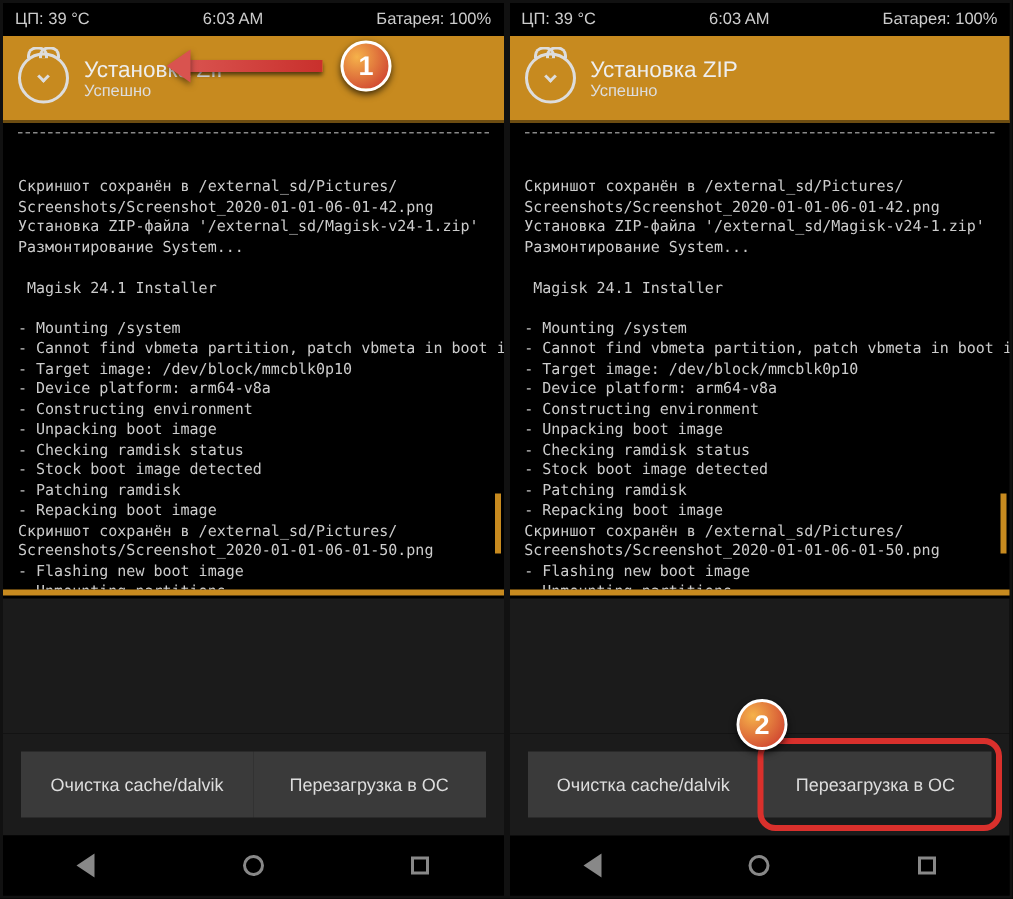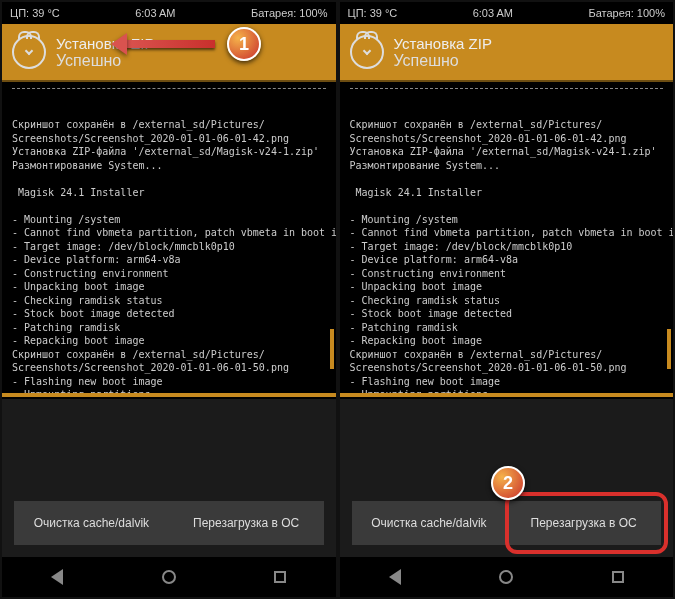--- a/index.html
+++ b/index.html
@@ -62,21 +62,21 @@
     .logo::before { left: 4px; }
     .logo::after { right: 4px; }
     .logo-inner {
       width: 6px; height: 6px;
       border-bottom: 2px solid #ddd;
       border-left: 2px solid #ddd;
       transform: rotate(-45deg);
       margin-top: -2px;
     }
     .title { font-size: 15px; font-weight: 500; }
-    .subtitle { font-size: 16px; color: #ddd; margin-top: 0; }
+    .subtitle { font-size: 11px; color: #ddd; margin-top: 0; }
     .divider { margin: 6px 10px 0; border-top: 1px dashed #888; }
     .log {
       flex: 1;
       color: #ccc;
       font-family: "DejaVu Sans Mono", monospace;
       font-size: 10px;
       line-height: 1.35;
       padding: 2px 10px 4px;
       white-space: pre-wrap;
       word-break: break-all;

